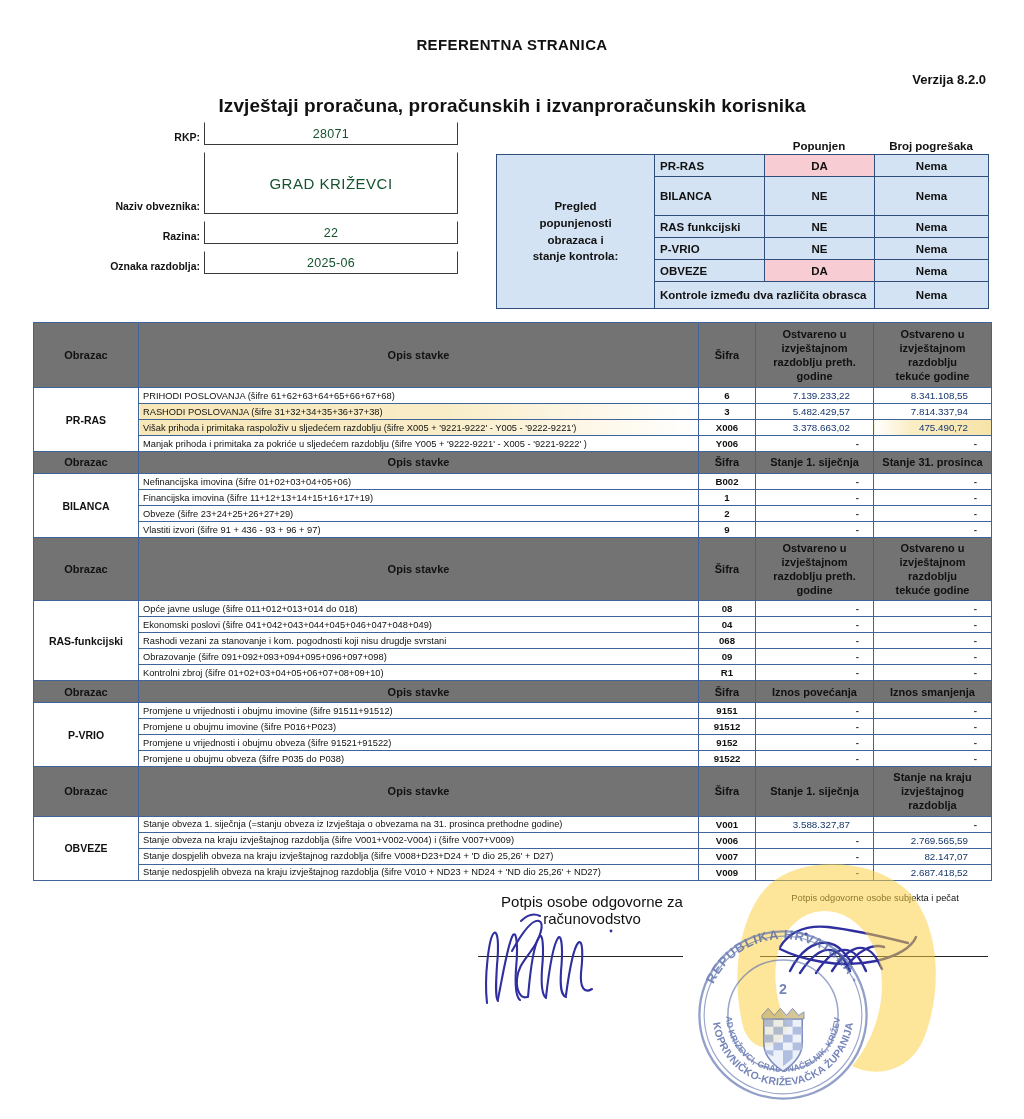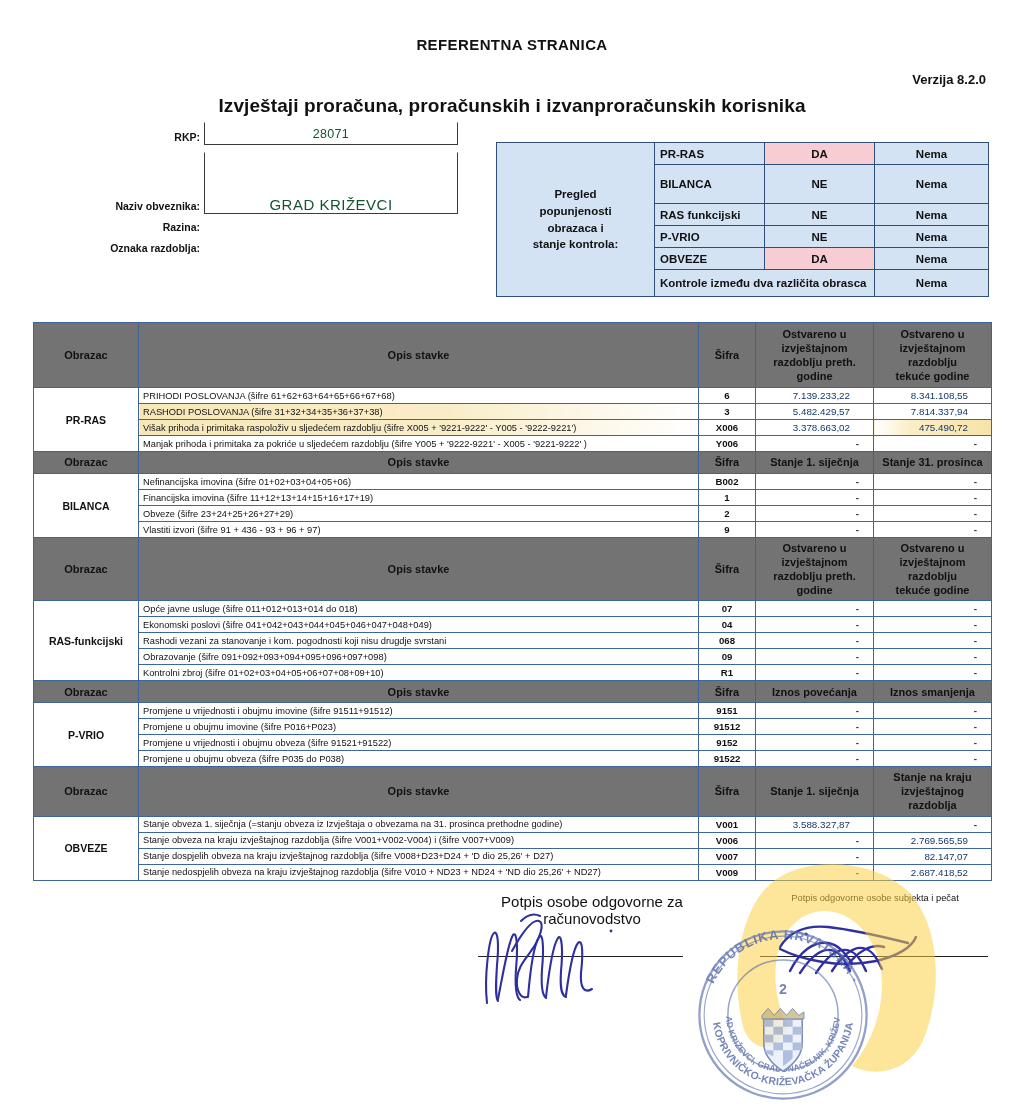--- a/index.html
+++ b/index.html
@@ -37,21 +37,21 @@
   }
   .idbox{
     flex:1;position:relative;
     border-left:1.6px solid #3a3a3a;
     border-right:1.6px solid #3a3a3a;
     border-bottom:1.6px solid #3a3a3a;
     border-top:1.6px solid transparent;
     box-sizing:border-box;
     display:flex;align-items:center;justify-content:center;
   }
-  .idbox.tall{height:62px;align-items:flex-end;}
+  .idbox.tall{height:62px;}
   .idbox.short{height:23px;}
   .idvalue{
     color:#14532d;font-size:12.5px;font-weight:normal;letter-spacing:.3px;
   }
   .idvalue.big{font-size:15px;letter-spacing:.5px;}
   .idrow.r1{margin-bottom:7px;}
   .idrow.r2{margin-bottom:7px;}
   .idrow.r3{margin-bottom:7px;}
 
   
@@ -151,27 +151,38 @@
       </div>
     </div>
     <div class="idrow r2">
       <div class="idlabel">Naziv obveznika:</div>
       <div class="idbox tall">
         <span class="idvalue big">GRAD KRIŽEVCI</span>
       </div>
     </div>
     <div class="idrow r3">
       <div class="idlabel">Razina:</div>
+      <div class="idbox short">
+        <span class="idvalue">22</span>
+      </div>
     </div>
     <div class="idrow">
       <div class="idlabel">Oznaka razdoblja:</div>
+      <div class="idbox short">
+        <span class="idvalue">2025-06</span>
+      </div>
     </div>
   </div>
 
   <div class="statwrap">
+    <div class="statheadrow">
+      <div class="stath-spacer"></div>
+      <div class="stath-pop">Popunjen</div>
+      <div class="stath-err">Broj pogrešaka</div>
+    </div>
     <table class="stat">
       <colgroup>
           <col class="c-w268" style="width:158px">
           <col style="width:110px">
           <col class="c-w110">
           <col class="c-w114">
         </colgroup>
       <tbody id="status-body">
           <tr>
             <td class="lab" rowspan="6">
@@ -308,21 +319,21 @@
           <td>
             <div>Ostvareno u</div>
             <div>izvještajnom</div>
             <div>razdoblju</div>
             <div>tekuće godine</div>
           </td>
         </tr>
         <tr>
           <td class="form-cell" rowspan="5">RAS-funkcijski</td>
           <td class="desc">Opće javne usluge (šifre 011+012+013+014 do 018)</td>
-          <td class="sifra">07</td>
+          <td class="sifra">08</td>
           <td class="num dash">-</td>
           <td class="num dash">-</td>
         </tr>
         <tr>
           <td class="desc">Ekonomski poslovi (šifre 041+042+043+044+045+046+047+048+049)</td>
           <td class="sifra">04</td>
           <td class="num dash">-</td>
           <td class="num dash">-</td>
         </tr>
         <tr>

